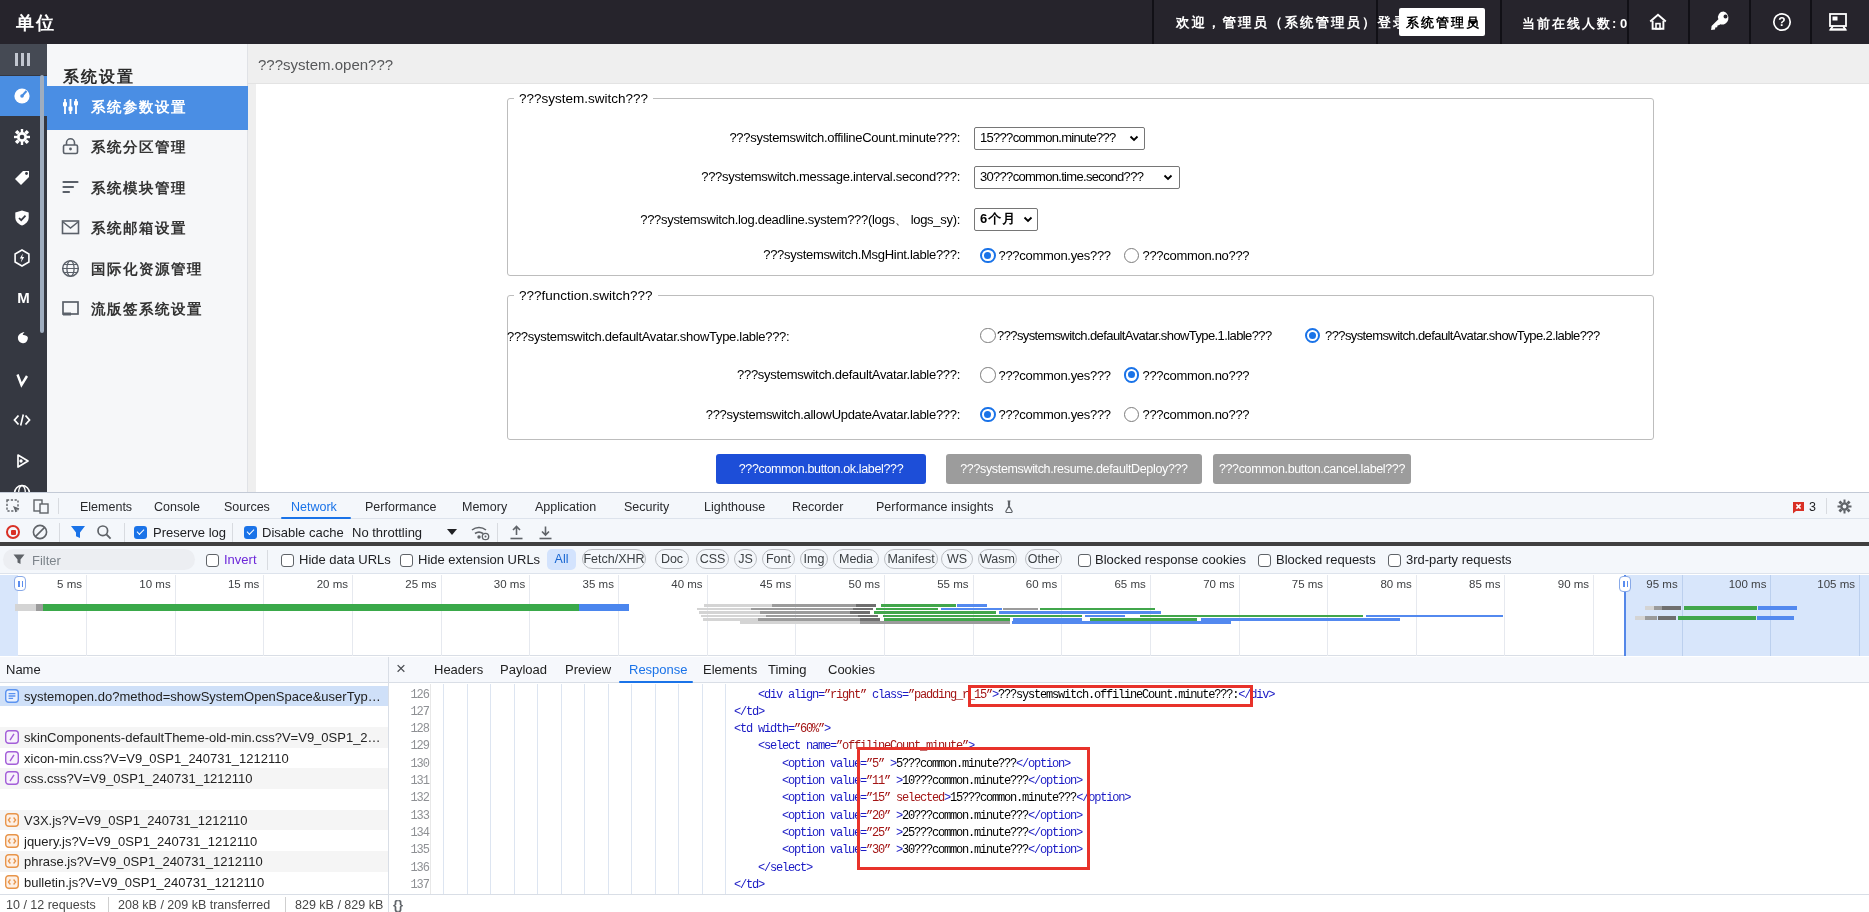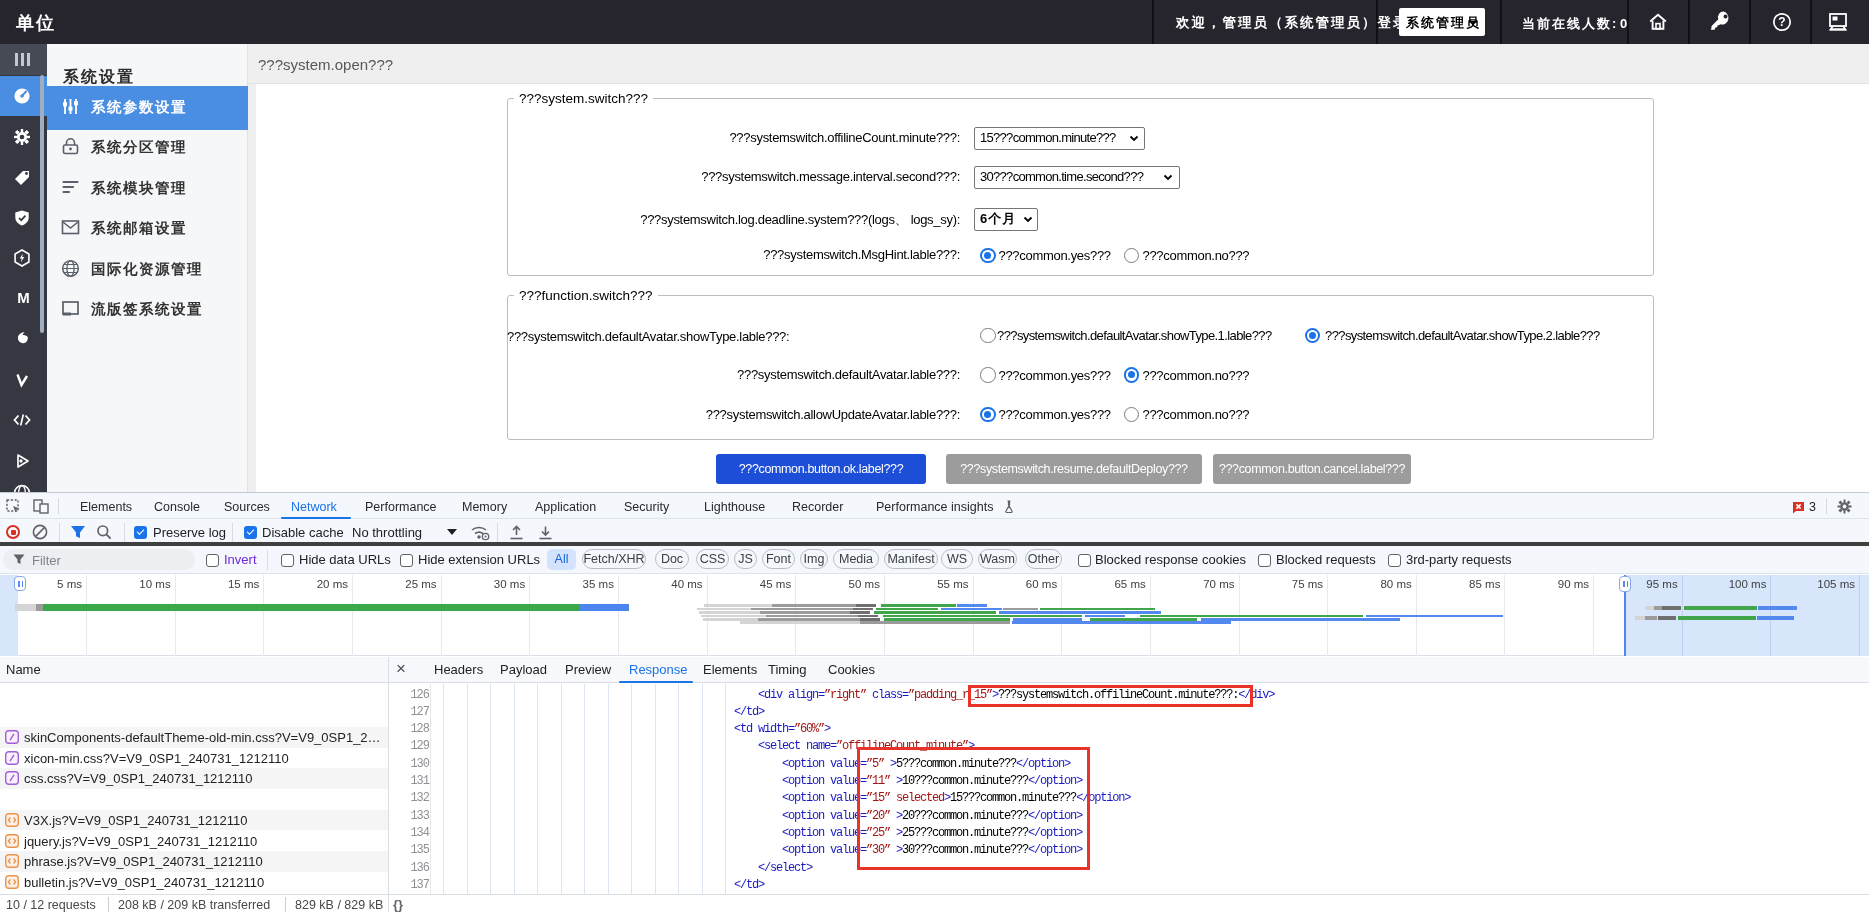--- a/index.html
+++ b/index.html
@@ -484,20 +484,29 @@
   <div class="ab" style="left:396px;top:2px;font-size:17px;color:#4a4d52">×</div>
   <div class="rtab" style="left:434px">Headers</div>
   <div class="rtab" style="left:500px">Payload</div>
   <div class="rtab" style="left:565px">Preview</div>
   <div class="rtab" style="left:629px;color:#1a73e8">Response</div>
   <div class="rtab" style="left:703px">Elements</div>
   <div class="rtab" style="left:768px">Timing</div>
   <div class="rtab" style="left:828px">Cookies</div>
   <div class="ab" style="left:619px;top:23.5px;width:74px;height:2.5px;background:#1a73e8;border-radius:2px"></div>
 </div>
+<div class="req" style="top:192.6px;background:#cfe0f8;">
+      <span class="ric">
+        <svg width="14" height="14" viewBox="0 0 14 14">
+          <rect x="0.7" y="0.7" width="12.6" height="12.6" rx="3" fill="#e8f0fe" stroke="#5b93f0" stroke-width="1.4"></rect>
+          <path d="M3.6 4.6h6.8M3.6 7h6.8M3.6 9.4h4.5" stroke="#5b93f0" stroke-width="1.3"></path>
+        </svg>
+      </span>
+      <div class="t">systemopen.do?method=showSystemOpenSpace&amp;userType…</div>
+    </div>
 <div class="req" style="top:234.0px;background:#f5f5f5;">
       <span class="ric">
         <svg width="14" height="14" viewBox="0 0 14 14">
           <rect x="0.7" y="0.7" width="12.6" height="12.6" rx="3" fill="#f8f1fd" stroke="#a35fd8" stroke-width="1.4"></rect>
           <path d="M5 10.2L9 3.8" stroke="#a35fd8" stroke-width="1.4"></path>
         </svg>
       </span>
       <div class="t">skinComponents-defaultTheme-old-min.css?V=V9_0SP1_240…</div>
     </div>
 <div class="req" style="top:254.7px;">

